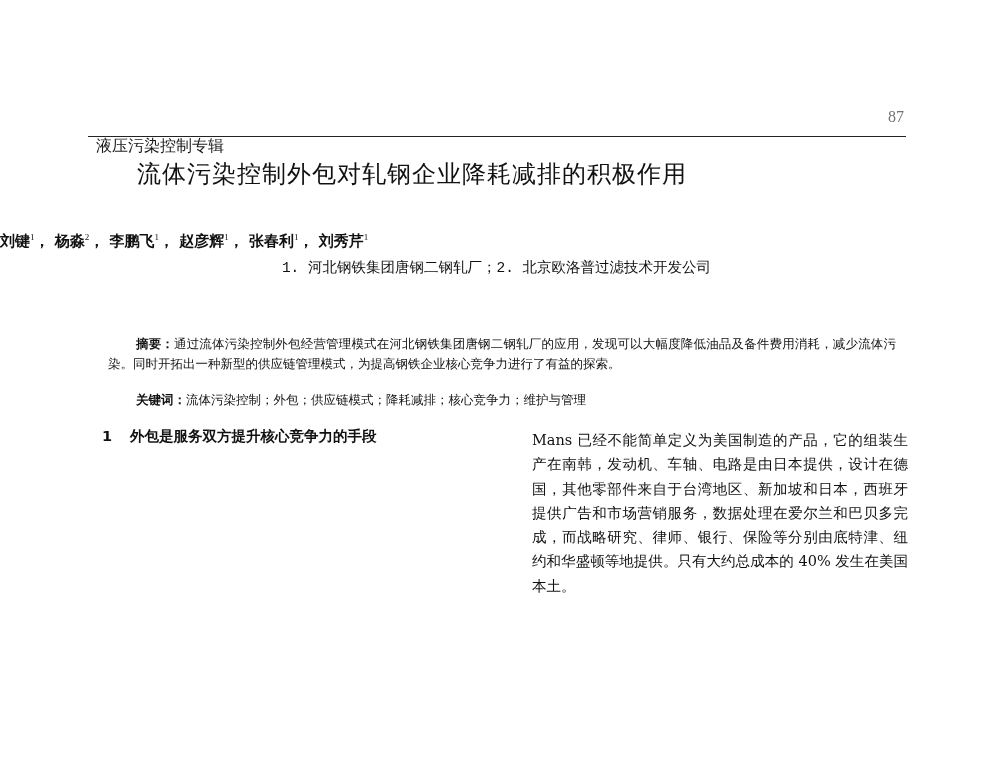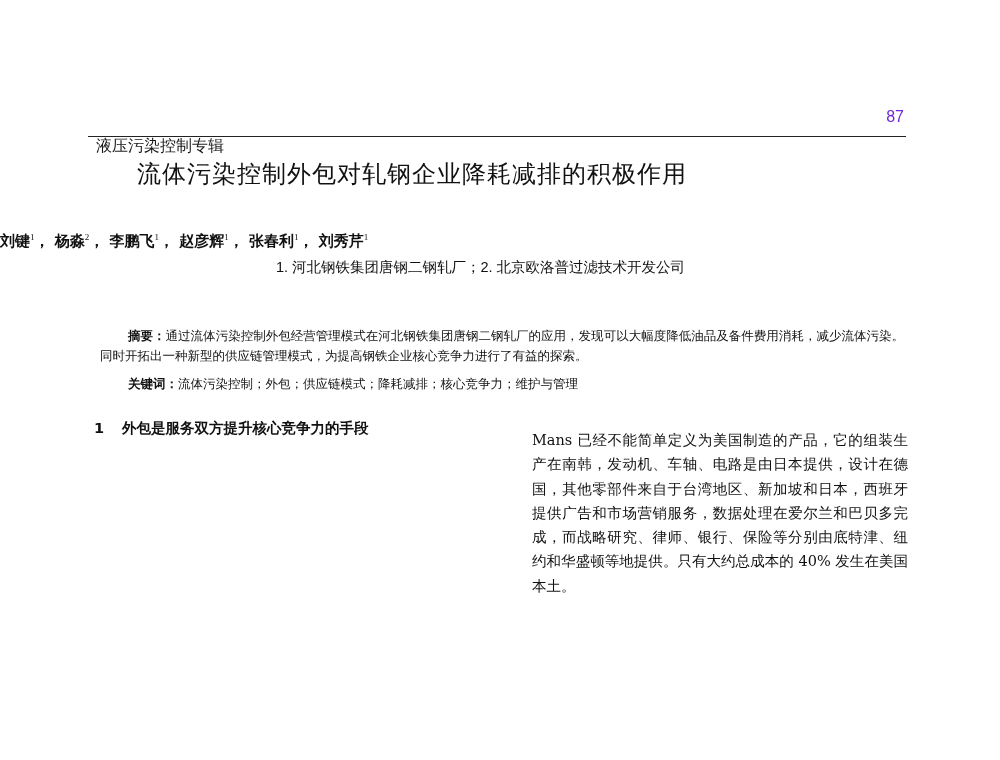--- a/index.html
+++ b/index.html
@@ -10,56 +10,56 @@
   }
   .running-head {
     position: absolute; left: 96px; top: 108px; width: 808px; height: 24px;
   }
   .journal-name {
     position: absolute; left: 0; top: 0;
     font-size: 16px; font-family: "DejaVu Serif", serif; color: #1a1a1a; margin-top: 28px;
   }
   .page-number {
     position: absolute; right: 0; top: 0;
-    font-size: 16px; font-family: Liberation Sans, sans-serif; color: #6d28d9;
+    font-size: 16px; font-family: Liberation Serif, serif; color: #737373;
   }
   .head-rule {
     position: absolute; left: 88px; top: 136px; width: 818px; height: 0;
     border-top: 1.5px solid #222222;
   }
   .title {
     position: absolute; left: 0; width: 824px; top: 158px; text-align: center;
     font-family: Liberation Mono, monospace; font-size: 24px; letter-spacing: 1px;
     color: #111;
   }
   .authors {
     position: absolute; left: 0; width: 1000px; top: 232px; text-align: left;
     font-family: "DejaVu Sans", sans-serif; font-weight: bold; font-size: 15px;
   }
   .authors sup { font-size: 9px; font-weight: normal; font-family: "Liberation Serif", serif; }
   .affil {
-    position: absolute; left: 0; width: 961px; top: 258px; text-align: center;
-    font-size: 14.5px; font-family: Liberation Sans, sans-serif;
+    position: absolute; left: 16px; width: 961px; top: 258px; text-align: center;
+    font-size: 14.5px; font-family: Liberation Mono, monospace;
   }
   .abstract {
     position: absolute; left: 92px; top: 318px; width: 820px;
     font-size: 12.5px; line-height: 20px; font-family: "DejaVu Serif", serif;
   }
-  .abstract .para { text-indent: 28px; margin: 8px; text-align: justify; text-align-last: left; }
+  .abstract .para { text-indent: 28px; margin: 16px; text-align: justify; text-align-last: left; }
   .abstract .label { font-weight: bold; font-family: "DejaVu Sans", sans-serif; }
   .col {
     position: absolute; top: 416px; width: 400px;
     font-size: 14.5px; line-height: 24.3px; font-family: "DejaVu Serif", serif;
     text-align: justify;
   }
   .col-left { left: 94px; }
   .col-right { left: 520px; }
   .section-heading {
     font-family: "DejaVu Sans", sans-serif; font-weight: bold; font-size: 14.5px;
-    margin: 0;
+    margin: 8px;
   }
   .section-heading .num { display: inline-block; width: 28px; }
   .col p { margin: 12px; }
   .col p.indent { text-indent: 29px; }
 </style>
 </head>
 <body>
 
 <div class="running-head">
   <span class="journal-name">液压污染控制专辑</span>

